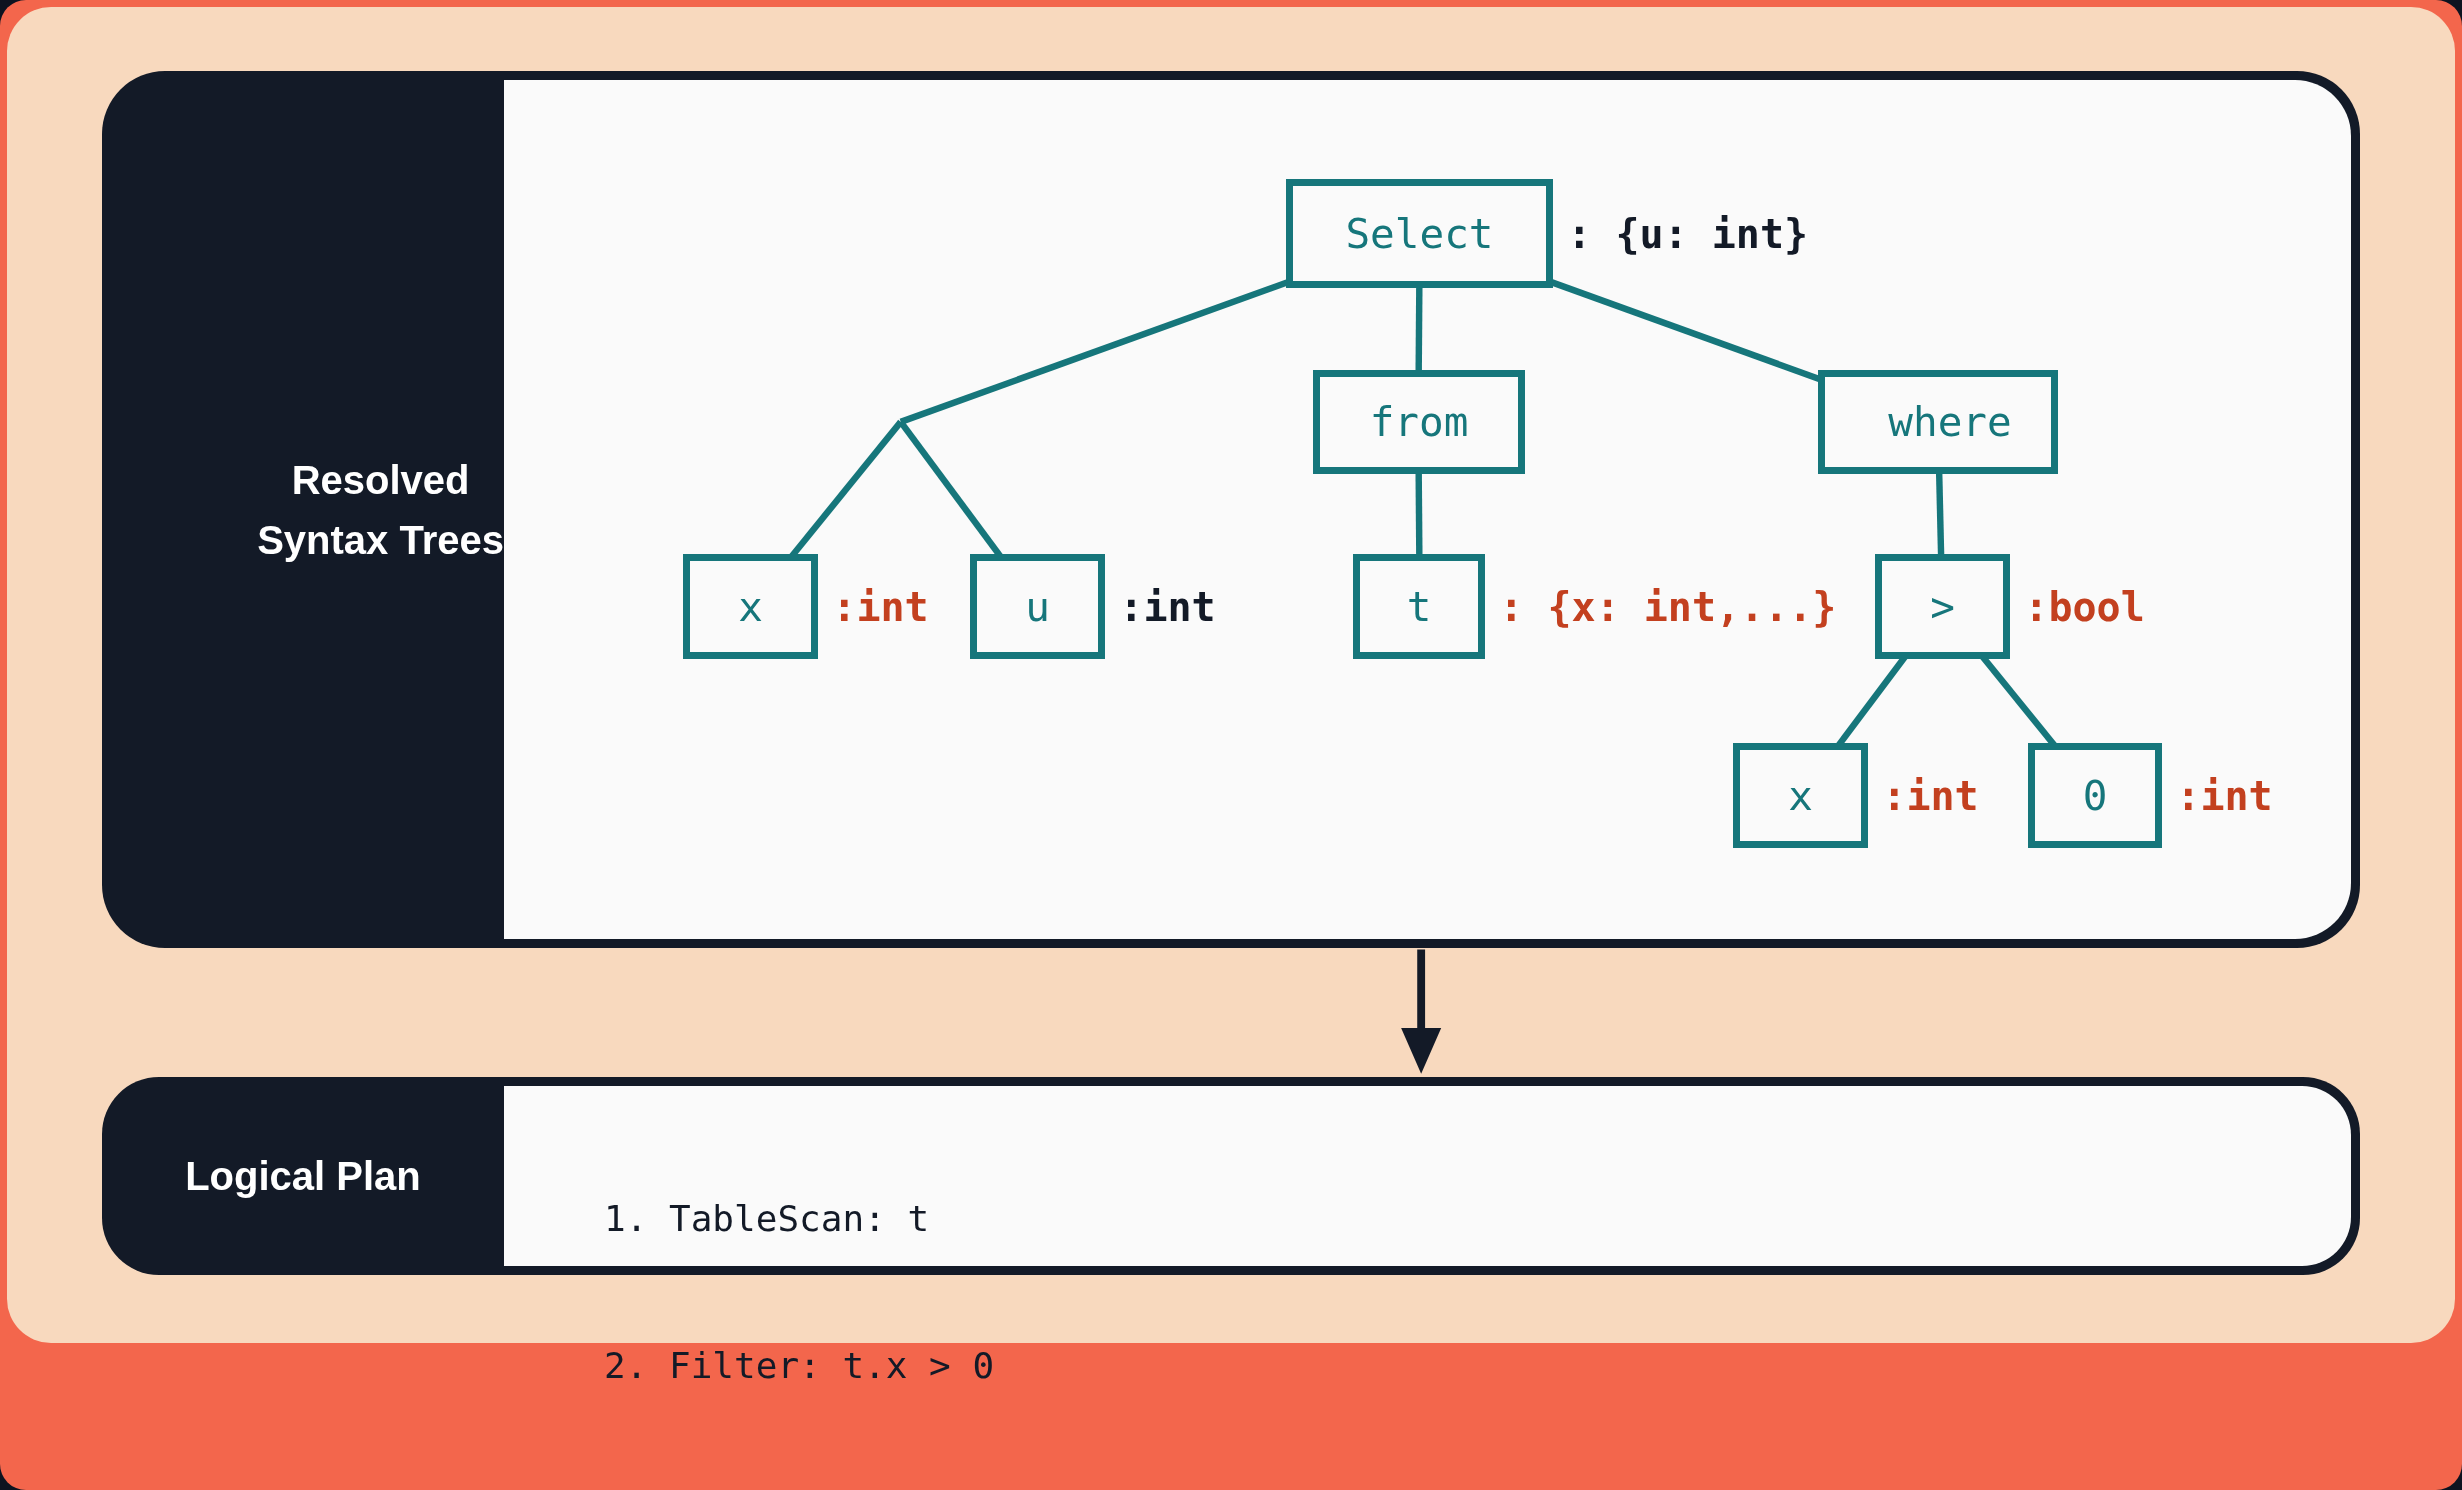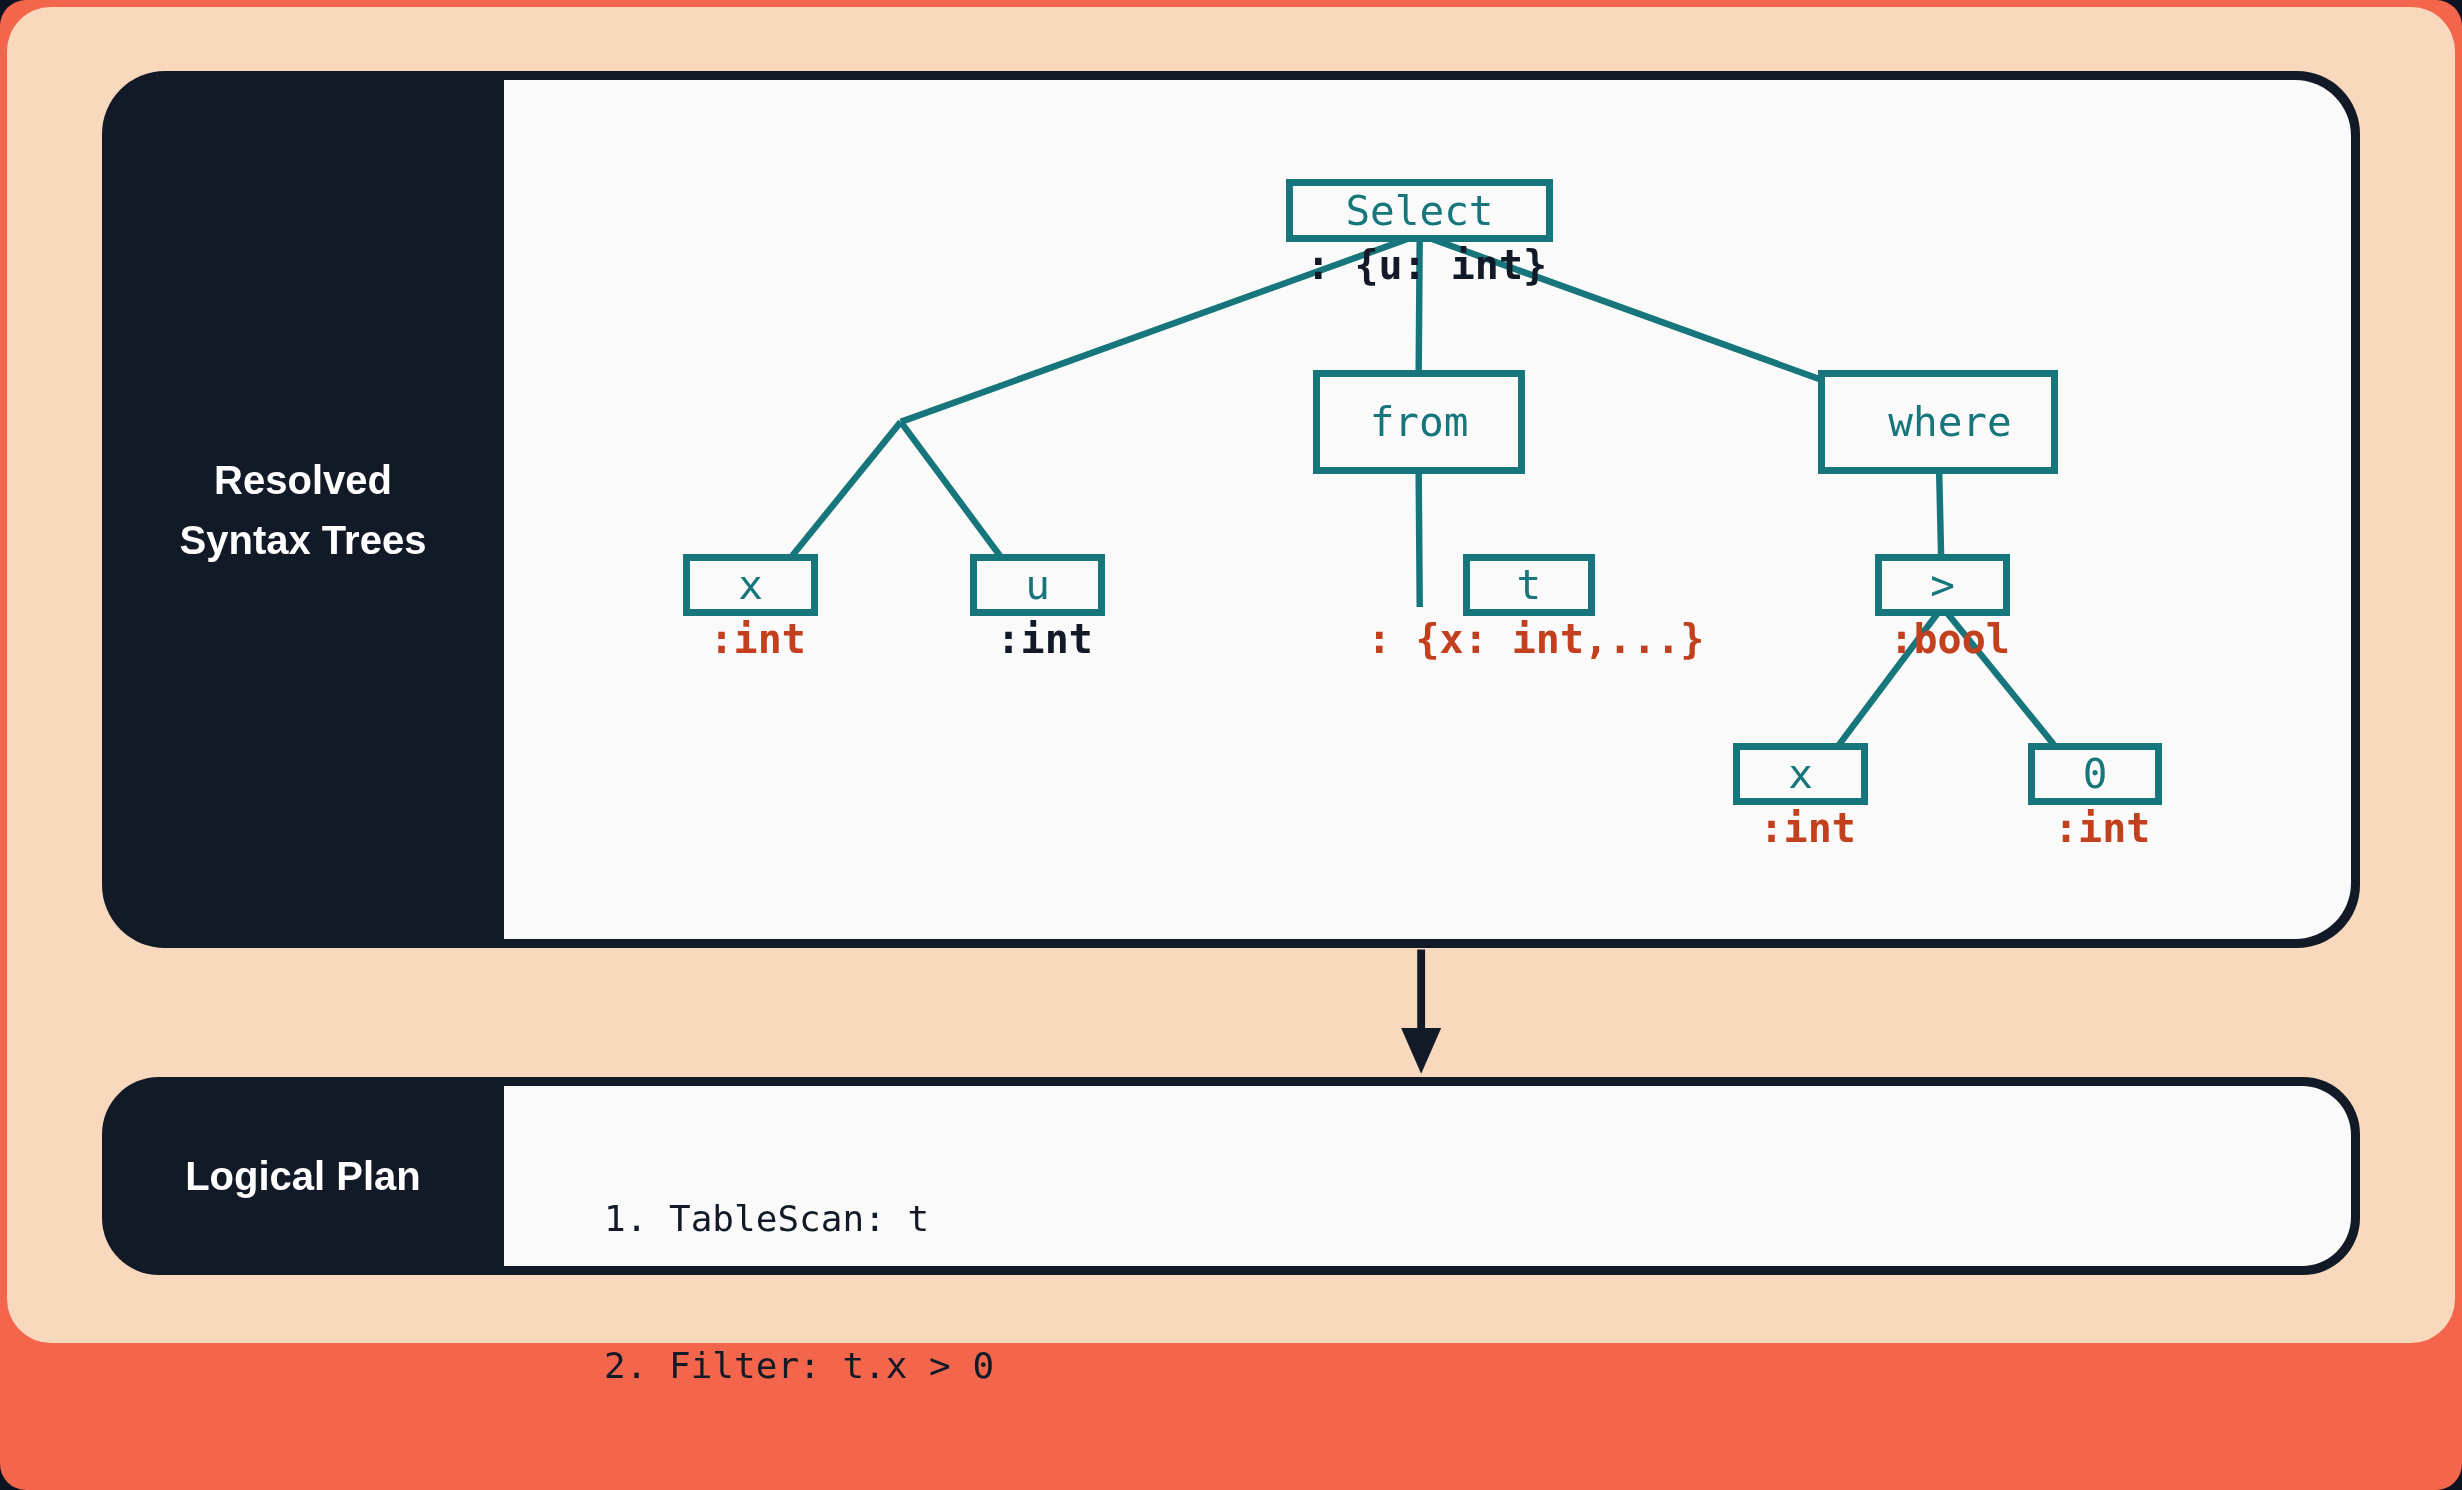--- a/index.html
+++ b/index.html
@@ -6,38 +6,38 @@
   #page{position:relative;width:2462px;height:1490px;background:#F3664C;border-radius:26px;overflow:hidden;
         font-family:"Liberation Sans", sans-serif;}
   .peach{position:absolute;left:7.1px;top:7.1px;width:2448px;height:1336px;background:#F8D9BE;border-radius:44px;}
 
   
   .panel{position:absolute;background:#131A27;}
   .panel-top{left:102px;top:71px;width:2258px;height:877px;border-radius:63px;}
   .panel-top .white{position:absolute;left:402px;top:8.6px;right:8.6px;bottom:8.6px;background:#FAFAFA;
                     border-radius:0 56px 56px 0;}
   .sidebar{position:absolute;left:0;top:0;height:100%;display:flex;align-items:center;justify-content:center;}
-  .sidebar-top{width:402px;}
+  .sidebar-top{width:402px;justify-content:flex-end;}
   .sidebar-label{color:#FFFFFF;font-weight:bold;font-size:40px;line-height:60px;text-align:center;}
   .sidebar-label span{display:block;}
 
   
   .panel-bottom{left:102px;top:1077px;width:2258px;height:198px;border-radius:57px;}
   .panel-bottom .white{position:absolute;left:402px;top:8.6px;right:8.6px;bottom:8.6px;background:#FAFAFA;
                        border-radius:0 49px 49px 0;}
   .sidebar-bottom{width:402px;}
   .plan-steps{position:absolute;left:100px;top:10px;font-family:"DejaVu Sans Mono",monospace;
               font-size:36px;line-height:49px;color:#131A27;white-space:pre;}
 
   
   #overlay{position:absolute;left:0;top:0;width:2462px;height:1490px;pointer-events:none;}
 
   
   .tree-layer{position:absolute;left:0;top:0;width:2462px;height:1490px;}
-  .node{position:absolute;display:flex;align-items:center;flex-direction:column;}
+  .node{position:absolute;display:flex;align-items:center;}
   .node .box{height:100%;box-sizing:border-box;border:7.9px solid #16767B;background:#FAFAFA;
              display:flex;align-items:center;justify-content:center;}
   .node .lbl{font-family:"DejaVu Sans Mono",monospace;font-size:41px;color:#16767B;}
   .node .ann{font-family:"DejaVu Sans Mono",monospace;font-weight:bold;font-size:40px;
              margin-left:14.3px;white-space:pre;}
   .ann-navy{color:#131A27;}
   .ann-rust{color:#C3401F;}
 
   .n-select{left:1286px;top:179px;height:109px;} .n-select .box{width:267px;}
   .n-as{left:819px;top:370px;height:104px;}     .n-as .box{width:164px;}

